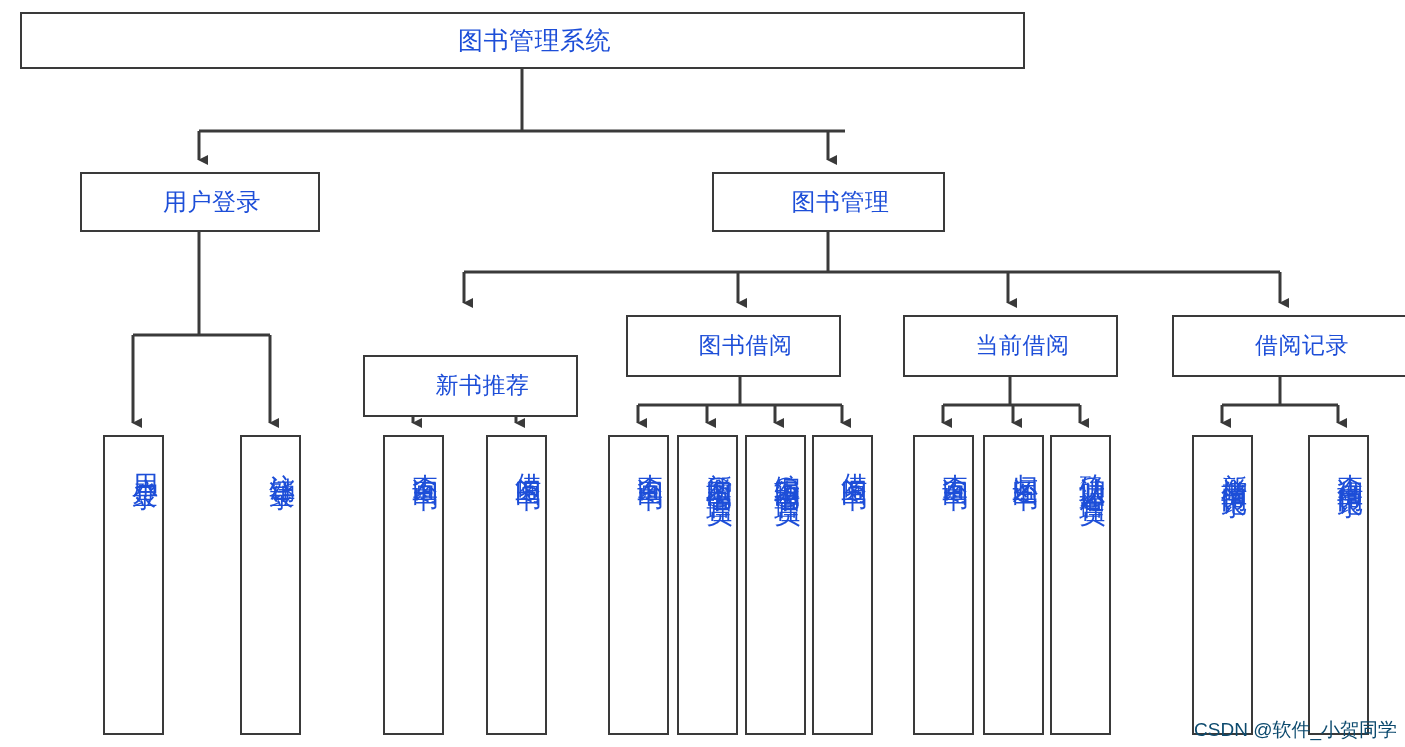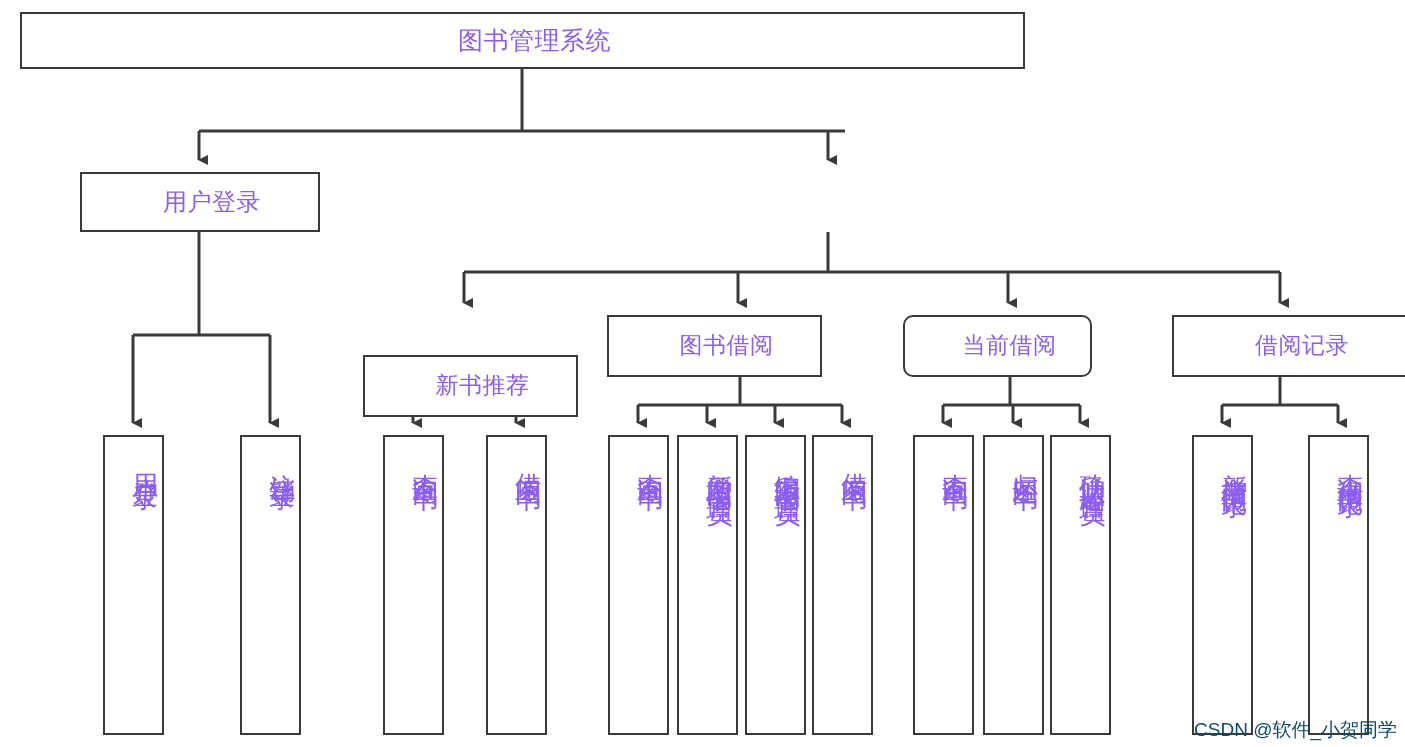--- a/index.html
+++ b/index.html
@@ -13,21 +13,21 @@
   svg#wires{position:absolute;left:0;top:0;width:1405px;height:747px;pointer-events:none;}
 
   .node{
     position:absolute;
     box-sizing:border-box;
     background:#ffffff;
     border:2.5px solid #3a3a3a;
     display:flex;
     align-items:center;
     justify-content:center;
-    color:#8b5cf6;
+    color:#1d4ed8;
     z-index:2;
     padding-left:24px;
   }
   .node .lbl{
     display:block;
     line-height:1.18;
     letter-spacing:0.5px;
     white-space:nowrap;
   }
   .node.root .lbl{font-size:25px;}
@@ -113,28 +113,31 @@
     </g>
   </svg>
 
   <div class="node root" style="left:20px;top:12px;width:1005px;height:57px;">
     <span class="lbl">图书管理系统</span>
   </div>
 
   <div class="node lvl1" style="left:80px;top:172px;width:240px;height:60px;">
     <span class="lbl">用户登录</span>
   </div>
+  <div class="node lvl1" style="left:712px;top:172px;width:233px;height:60px;">
+    <span class="lbl">图书管理</span>
+  </div>
 
   <div class="node lvl2" style="left:363px;top:315px;width:215px;height:62px;margin-top:40px;">
     <span class="lbl">新书推荐</span>
   </div>
-  <div class="node lvl2" style="left:607px;top:315px;width:215px;height:62px;">
+  <div class="node lvl2" style="left:626px;top:315px;width:215px;height:62px;">
     <span class="lbl">图书借阅</span>
   </div>
-  <div class="node lvl2" style="left:903px;top:315px;width:189px;height:62px;border-radius:10px;">
+  <div class="node lvl2" style="left:903px;top:315px;width:215px;height:62px;">
     <span class="lbl">当前借阅</span>
   </div>
   <div class="node lvl2" style="left:1172px;top:315px;width:236px;height:62px;">
     <span class="lbl">借阅记录</span>
   </div>
 
   <div class="node leaf" style="left:103px;top:435px;width:61px;height:300px;">
     <span class="lbl">用户登录</span>
   </div>
   <div class="node leaf" style="left:240px;top:435px;width:61px;height:300px;">

